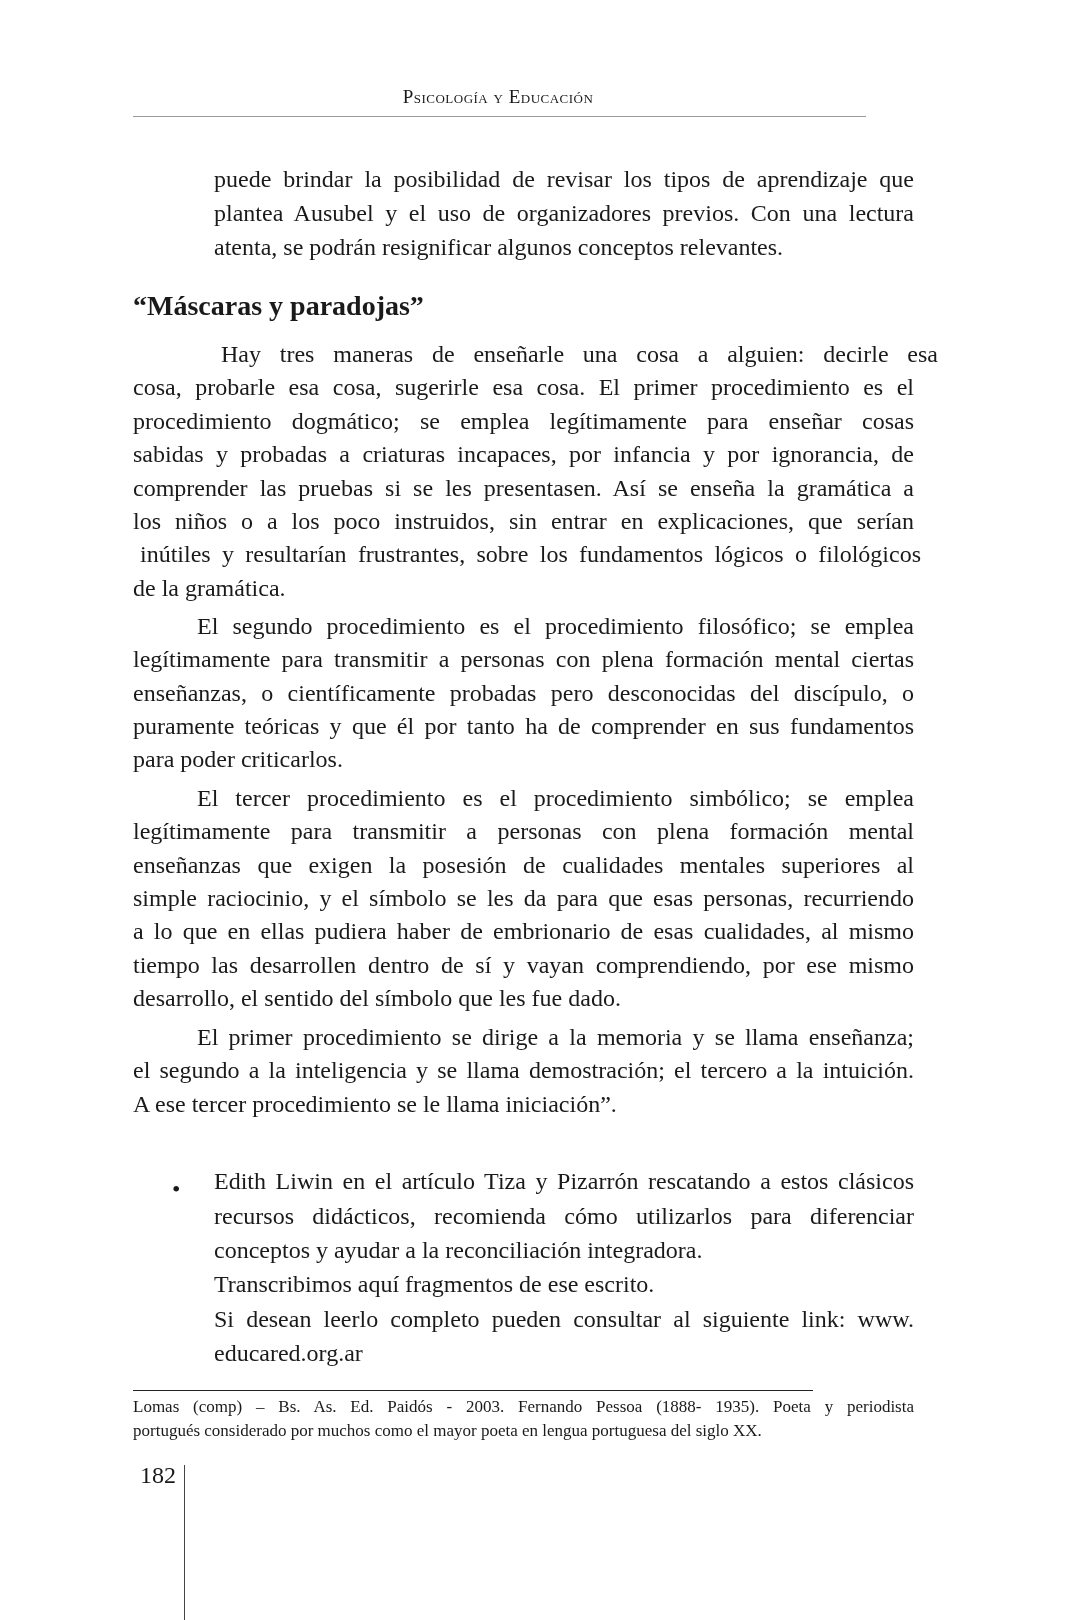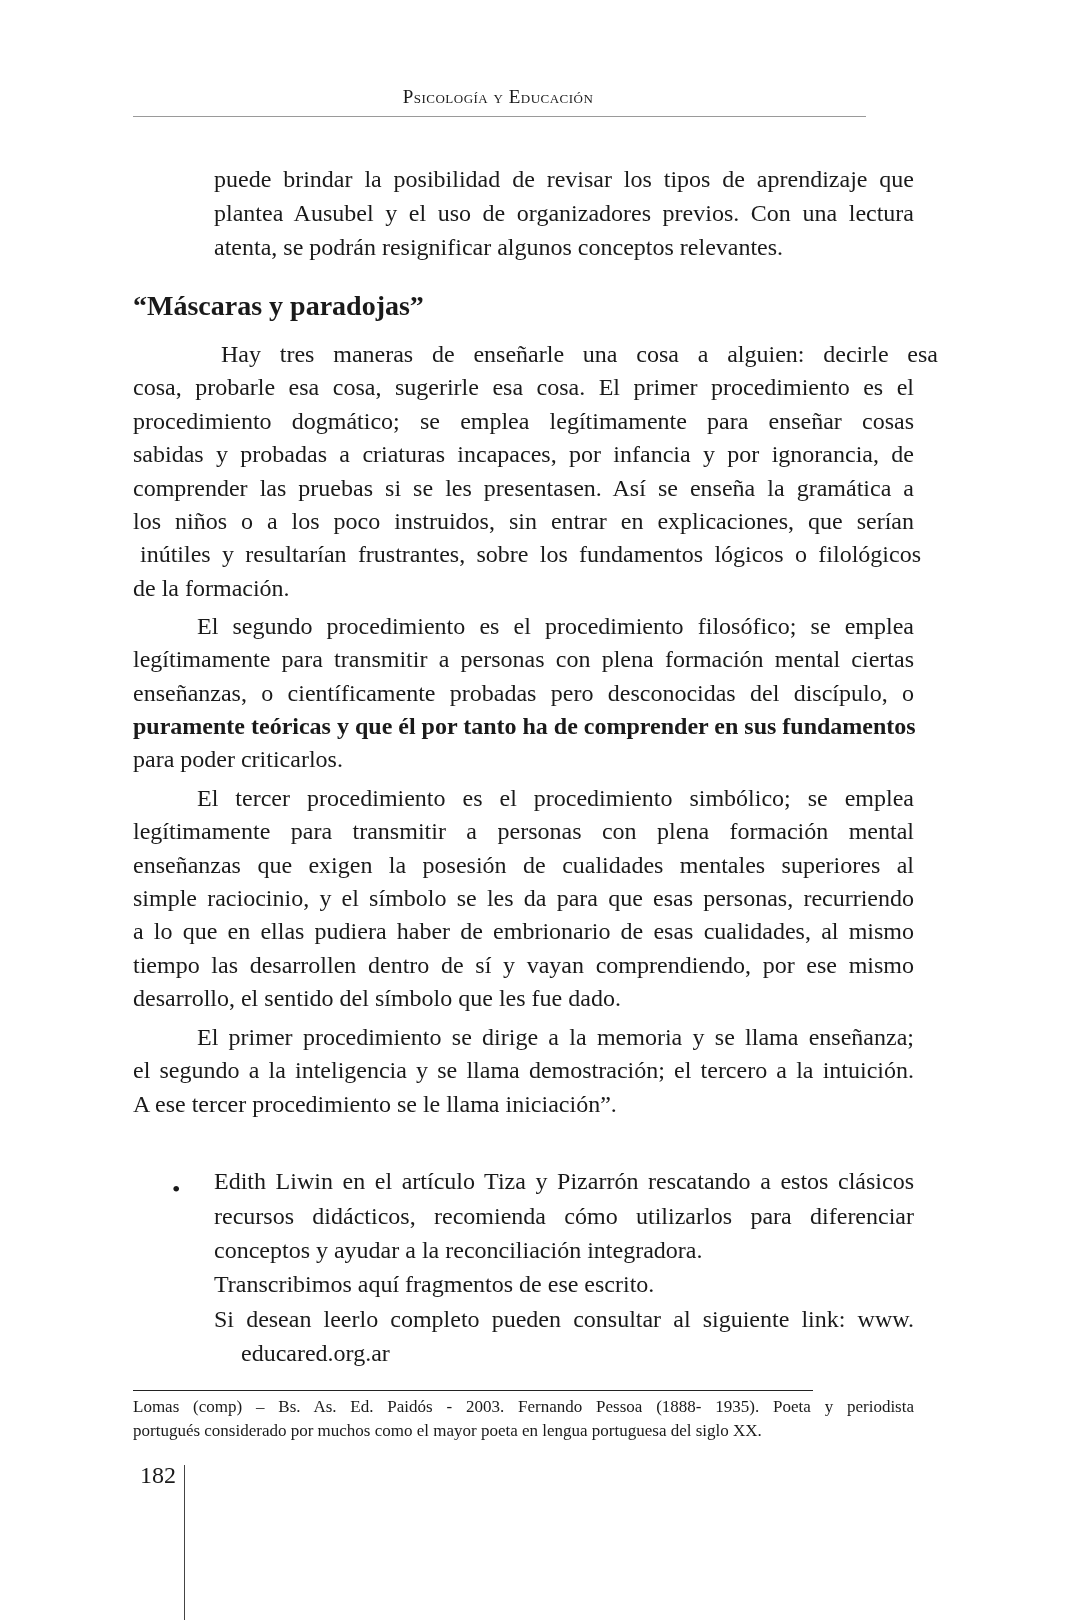--- a/index.html
+++ b/index.html
@@ -29,46 +29,46 @@
 
 <div class="heading">“Máscaras y paradojas”</div>
 
 <div class="line just" style="left:197px;width:717px;top:337px;margin-left:24px;">Hay tres maneras de enseñarle una cosa a alguien: decirle esa</div>
 <div class="line just" style="left:133px;width:781px;top:370px;">cosa, probarle esa cosa, sugerirle esa cosa. El primer procedimiento es el</div>
 <div class="line just" style="left:133px;width:781px;top:404px;">procedimiento dogmático; se emplea legítimamente para enseñar cosas</div>
 <div class="line just" style="left:133px;width:781px;top:437px;">sabidas y probadas a criaturas incapaces, por infancia y por ignorancia, de</div>
 <div class="line just" style="left:133px;width:781px;top:471px;">comprender las pruebas si se les presentasen. Así se enseña la gramática a</div>
 <div class="line just" style="left:133px;width:781px;top:504px;">los niños o a los poco instruidos, sin entrar en explicaciones, que serían</div>
 <div class="line just" style="left:140px;width:781px;top:537px;">inútiles y resultarían frustrantes, sobre los fundamentos lógicos o filológicos</div>
-<div class="line" style="left:133px;top:571px;">de la formación.</div>
+<div class="line" style="left:133px;top:571px;">de la gramática.</div>
 
 <div class="line just" style="left:197px;width:717px;top:609px;">El segundo procedimiento es el procedimiento filosófico; se emplea</div>
 <div class="line just" style="left:133px;width:781px;top:642px;">legítimamente para transmitir a personas con plena formación mental ciertas</div>
 <div class="line just" style="left:133px;width:781px;top:676px;">enseñanzas, o científicamente probadas pero desconocidas del discípulo, o</div>
-<div class="line just" style="left:133px;width:781px;top:709px;font-weight:bold;">puramente teóricas y que él por tanto ha de comprender en sus fundamentos</div>
+<div class="line just" style="left:133px;width:781px;top:709px;">puramente teóricas y que él por tanto ha de comprender en sus fundamentos</div>
 <div class="line" style="left:133px;top:742px;">para poder criticarlos.</div>
 
 <div class="line just" style="left:197px;width:717px;top:781px;">El tercer procedimiento es el procedimiento simbólico; se emplea</div>
 <div class="line just" style="left:133px;width:781px;top:814px;">legítimamente para transmitir a personas con plena formación mental</div>
 <div class="line just" style="left:133px;width:781px;top:848px;">enseñanzas que exigen la posesión de cualidades mentales superiores al</div>
 <div class="line just" style="left:133px;width:781px;top:881px;">simple raciocinio, y el símbolo se les da para que esas personas, recurriendo</div>
 <div class="line just" style="left:133px;width:781px;top:914px;">a lo que en ellas pudiera haber de embrionario de esas cualidades, al mismo</div>
 <div class="line just" style="left:133px;width:781px;top:948px;">tiempo las desarrollen dentro de sí y vayan comprendiendo, por ese mismo</div>
 <div class="line" style="left:133px;top:981px;">desarrollo, el sentido del símbolo que les fue dado.</div>
 
 <div class="line just" style="left:197px;width:717px;top:1020px;">El primer procedimiento se dirige a la memoria y se llama enseñanza;</div>
 <div class="line just" style="left:133px;width:781px;top:1053px;">el segundo a la inteligencia y se llama demostración; el tercero a la intuición.</div>
 <div class="line" style="left:133px;top:1087px;">A ese tercer procedimiento se le llama  iniciación”.</div>
 
 <div class="bullet">•</div>
 <div class="line just" style="left:214px;width:700px;top:1164px;">Edith Liwin en el artículo Tiza y Pizarrón rescatando a estos clásicos</div>
 <div class="line just" style="left:214px;width:700px;top:1199px;">recursos didácticos, recomienda cómo utilizarlos para diferenciar</div>
 <div class="line" style="left:214px;top:1233px;">conceptos y ayudar a la reconciliación integradora.</div>
 <div class="line" style="left:214px;top:1267px;">Transcribimos aquí fragmentos de ese escrito.</div>
 <div class="line just" style="left:214px;width:700px;top:1302px;">Si desean leerlo completo pueden consultar al siguiente link: www.</div>
-<div class="line" style="left:214px;top:1336px;margin-left:27px;">educared.org.ar</div>
+<div class="line" style="left:214px;top:1336px;">educared.org.ar</div>
 
 <div class="fn-rule"></div>
 <div class="fn just" style="left:133px;width:781px;top:1395px;">Lomas (comp) – Bs. As. Ed. Paidós - 2003. Fernando Pessoa (1888- 1935). Poeta y periodista</div>
 <div class="fn" style="left:133px;top:1419px;">portugués considerado por muchos como el mayor poeta en lengua portuguesa del siglo XX.</div>
 
 <div class="page-num">182</div>
 <div class="page-rule"></div>
 
 </body></html>

